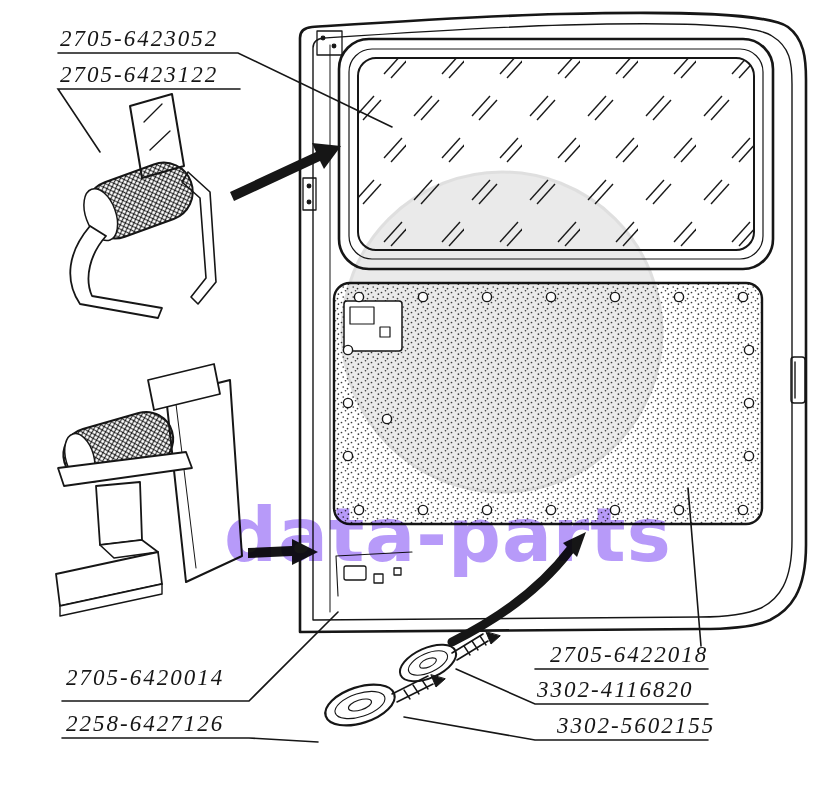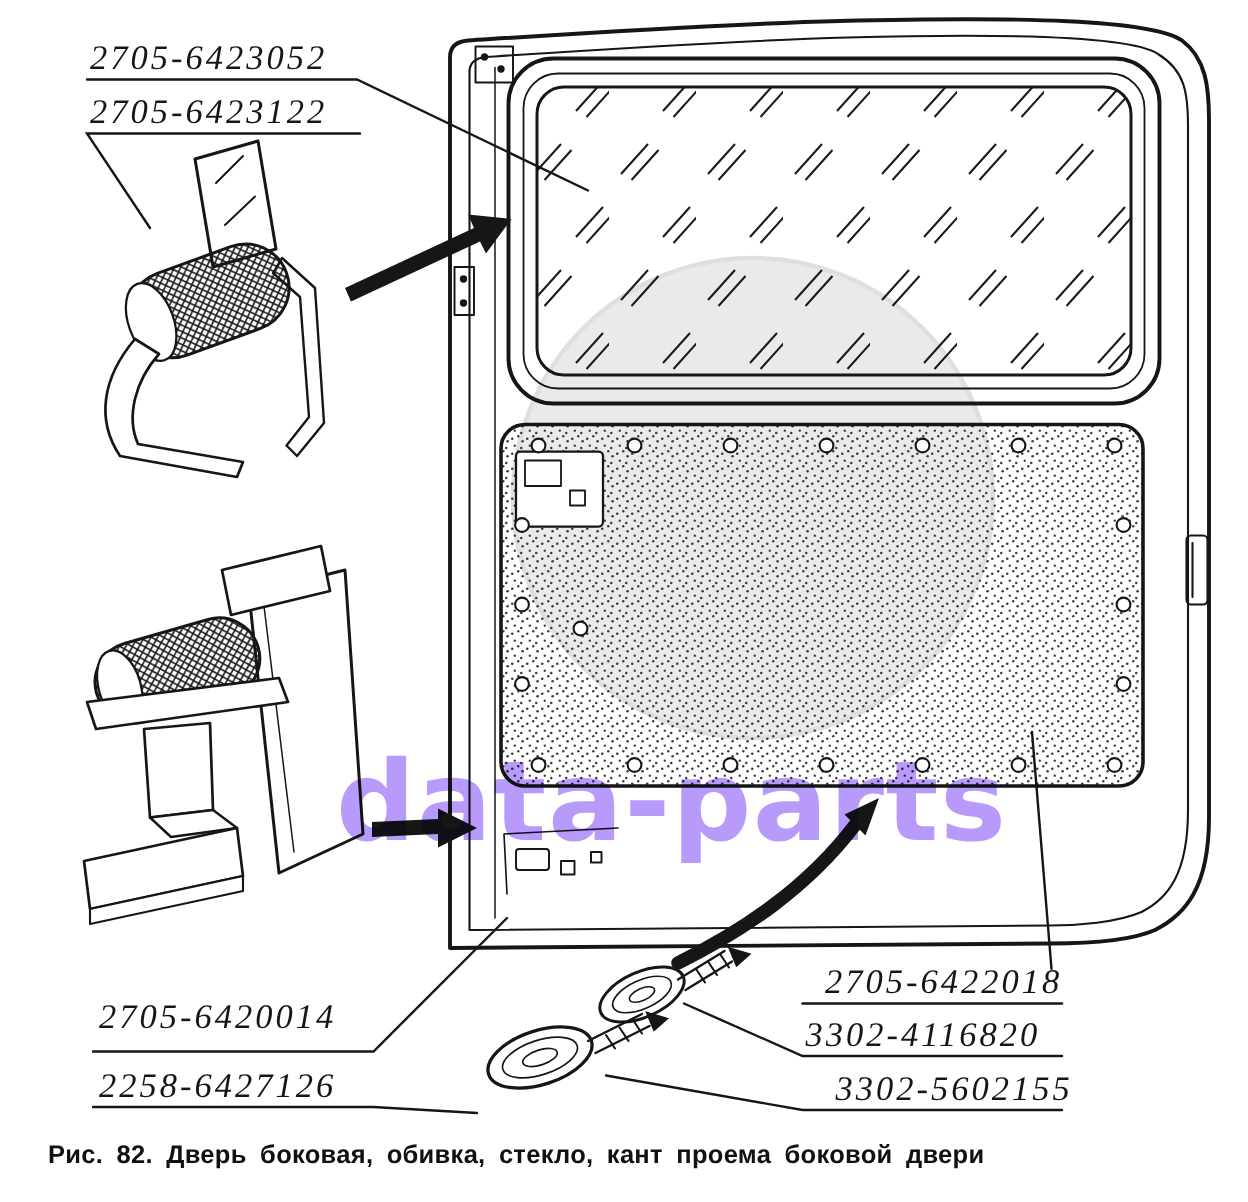--- a/index.html
+++ b/index.html
@@ -212,15 +212,14 @@
   <div class="watermark">data-parts</div>
 
   <div class="part-label" style="left:60px;top:27px;">2705-6423052</div>
   <div class="part-label" style="left:60px;top:63px;">2705-6423122</div>
   <div class="part-label" style="left:66px;top:666px;">2705-6420014</div>
   <div class="part-label" style="left:66px;top:712px;">2258-6427126</div>
   <div class="part-label" style="left:550px;top:643px;font-style:italic;">2705-6422018</div>
   <div class="part-label" style="left:537px;top:678px;">3302-4116820</div>
   <div class="part-label" style="left:537px;top:714px;margin-left:20px;">3302-5602155</div>
 
-  <div class="caption">Рис. 82. Дверь боковая, обивка, стекло, кант проема боковой двери</div>
 
 </div>
 
 </body></html>

